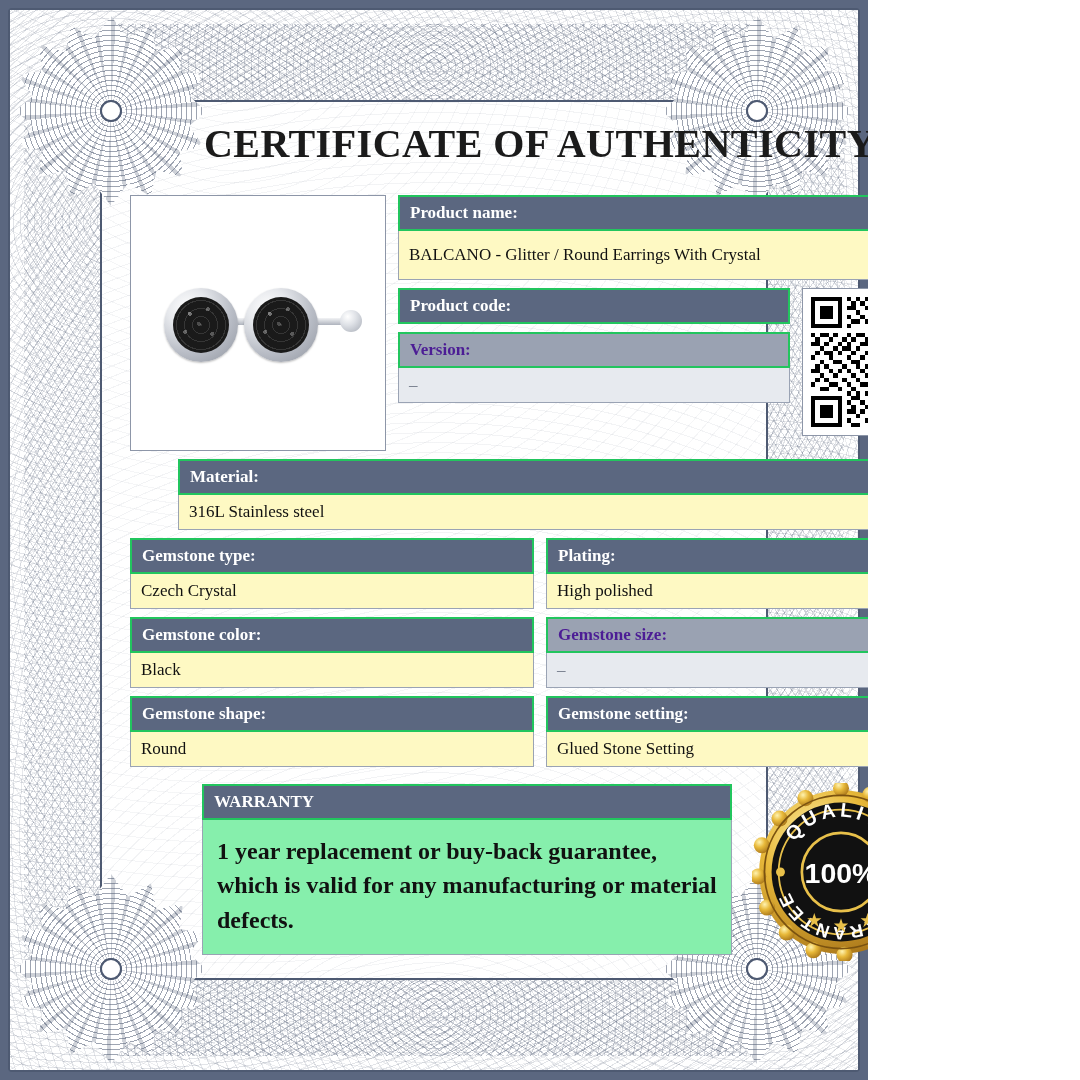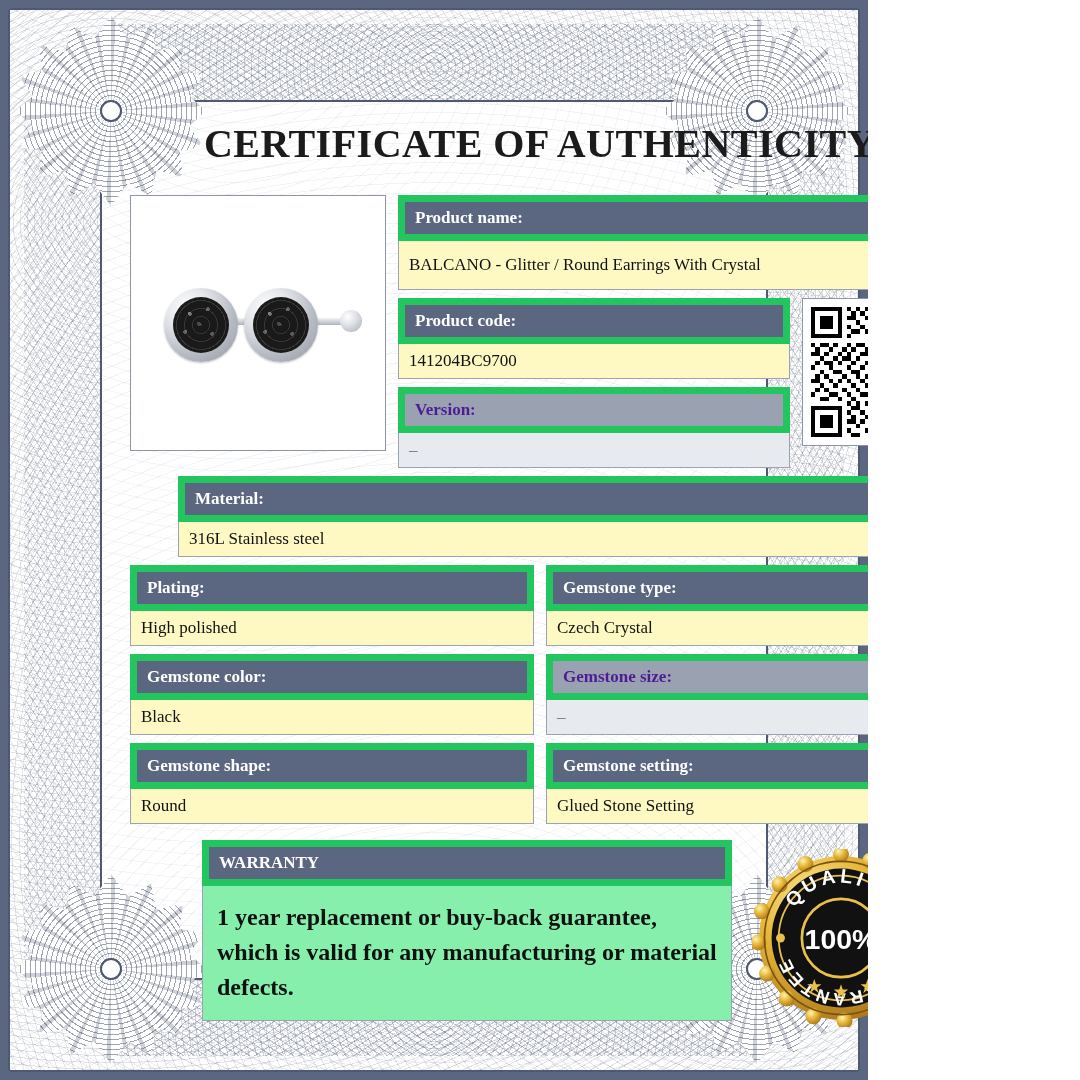--- a/index.html
+++ b/index.html
@@ -114,21 +114,21 @@
     letter-spacing: 0.5px;
     color: #1b1b1b;
     font-family: "Liberation Serif", serif;
   }
   .hdr {
     background: #5b6780;
     color: #ffffff;
     font-weight: bold;
     font-size: 17px;
     padding: 6px 10px;
-    border: 7px solid #22c55e;
+    border: 2px solid #22c55e;
   }
   .val {
     background: #fef9c3;
     color: #111111;
     font-size: 17px;
     padding: 7px 10px;
     border: 1px solid #9aa3b4;
     border-top: none;
   }
   .hdr.dim { background: #9aa2b2; color: #4c1d95; }
@@ -275,21 +275,20 @@
 
         <div class="name-block cell">
           <div class="hdr">Product name:</div>
           <div class="val" style="padding:14px 10px;">BALCANO - Glitter / Round Earrings With Crystal</div>
         </div>
 
         <div class="code-qr">
           <div class="code-col">
             <div class="cell">
               <div class="hdr">Product code:</div>
-              <div class="val">141204BC9700</div>
             </div>
             <div class="cell" style="margin-top:8px;">
               <div class="hdr dim">Version:</div>
               <div class="val dim">–</div>
             </div>
           </div>
 
           <div class="qr-box">
             <svg class="qr" viewBox="0 0 29 29" shape-rendering="crispEdges">
               <rect width="29" height="29" fill="#ffffff"></rect>
@@ -530,26 +529,26 @@
       </div>
     </div>
 
     <div class="block cell">
       <div class="hdr">Material:</div>
       <div class="val">316L Stainless steel</div>
     </div>
 
     <div class="two-col">
       <div class="cell">
+        <div class="hdr">Gemstone type:</div>
+        <div class="val">Czech Crystal</div>
+      </div>
+      <div class="cell">
         <div class="hdr">Plating:</div>
         <div class="val">High polished</div>
-      </div>
-      <div class="cell">
-        <div class="hdr">Gemstone type:</div>
-        <div class="val">Czech Crystal</div>
       </div>
     </div>
 
     <div class="two-col">
       <div class="cell">
         <div class="hdr">Gemstone color:</div>
         <div class="val">Black</div>
       </div>
       <div class="cell">
         <div class="hdr dim">Gemstone size:</div>

